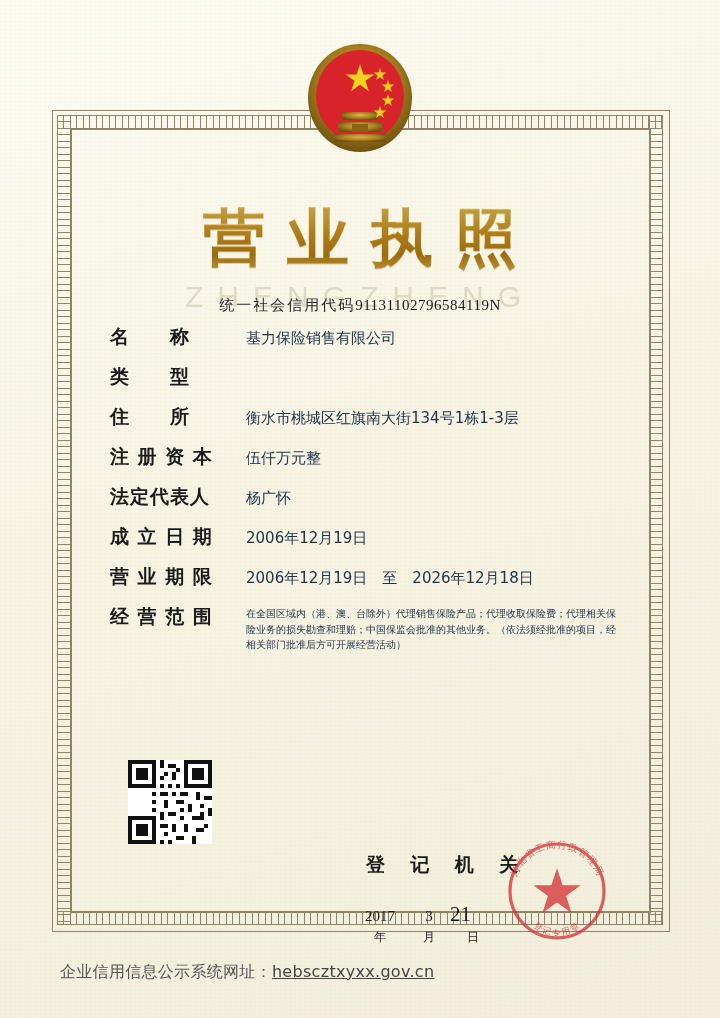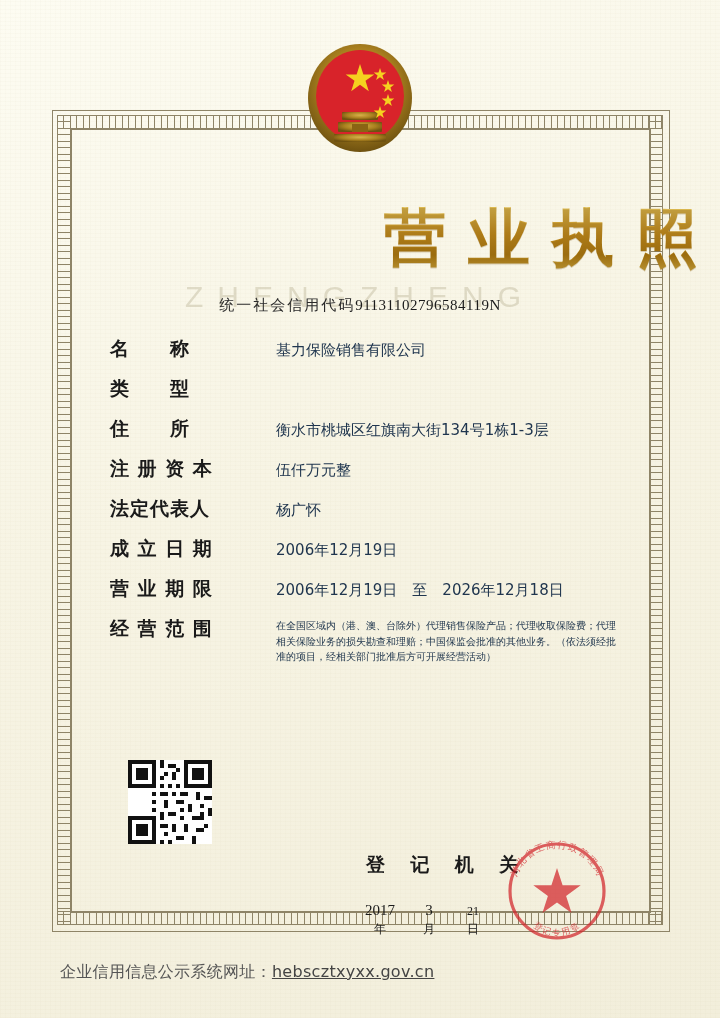--- a/index.html
+++ b/index.html
@@ -83,21 +83,21 @@
     left: 300px; top: 38px;
     width: 120px; height: 120px;
     z-index: 5;
   }
 
   
   .title {
     position: absolute;
     left: 0; top: 196px;
     width: 720px;
-    text-align: right;
+    text-align: center;
     font-family: "DejaVu Serif", serif;
     font-size: 62px;
     font-weight: bold;
     letter-spacing: 22px;
     text-indent: 22px;
     color: #c9a227;
     background: linear-gradient(180deg, #e8cf6a 0%, #c08b1e 45%, #a8760f 70%, #e0c256 100%);
     -webkit-background-clip: text;
     background-clip: text;
     -webkit-text-fill-color: transparent;
@@ -137,21 +137,21 @@
   .code-value {
     font-size: 15px;
     color: #1b1b1b;
     letter-spacing: 0.5px;
     font-family: "Liberation Serif", serif;
   }
 
   
   .fields {
     position: absolute;
-    left: 110px; top: 336px;
+    left: 110px; top: 324px;
     width: 510px;
   }
   .field-row {
     display: flex;
     align-items: flex-start;
     margin-bottom: 14px;
     min-height: 26px;
   }
   .field-label {
     width: 136px;
@@ -163,21 +163,20 @@
     letter-spacing: 1px;
     white-space: nowrap;
   }
   .field-value {
     flex: 1;
     font-size: 15px;
     color: #20364f;
     font-family: "DejaVu Sans", sans-serif;
     padding-top: 4px;
     line-height: 1.35;
-    margin-left: 30px;
   }
   .field-value.small {
     font-size: 10px;
     line-height: 1.55;
     color: #22384f;
     padding-top: 2px;
   }
 
   
   .qr {
@@ -204,21 +203,21 @@
   }
   .reg-date {
     margin-top: 24px;
     display: flex;
     align-items: baseline;
     font-family: "Liberation Serif", serif;
     color: #1a1a1a;
   }
   .reg-date .y { font-size: 15px; width: 56px; text-align: center; }
   .reg-date .m { font-size: 15px; width: 42px; text-align: center; }
-  .reg-date .d { font-size: 12px; width: 46px; text-align: center; }
+  .reg-date .d { font-size: 21px; width: 46px; text-align: left; }
   .reg-units {
     display: flex;
     margin-top: 2px;
     font-family: "DejaVu Sans", sans-serif;
     font-size: 12px;
     color: #1a1a1a;
   }
   .reg-units .y { width: 56px; text-align: center; }
   .reg-units .m { width: 42px; text-align: center; }
   .reg-units .d { width: 46px; text-align: center; }

